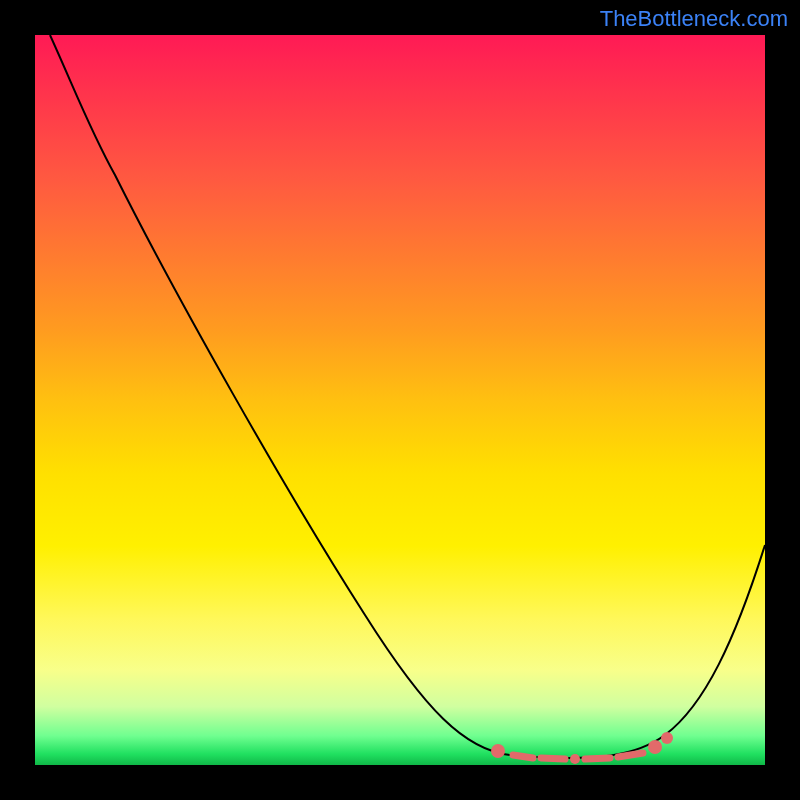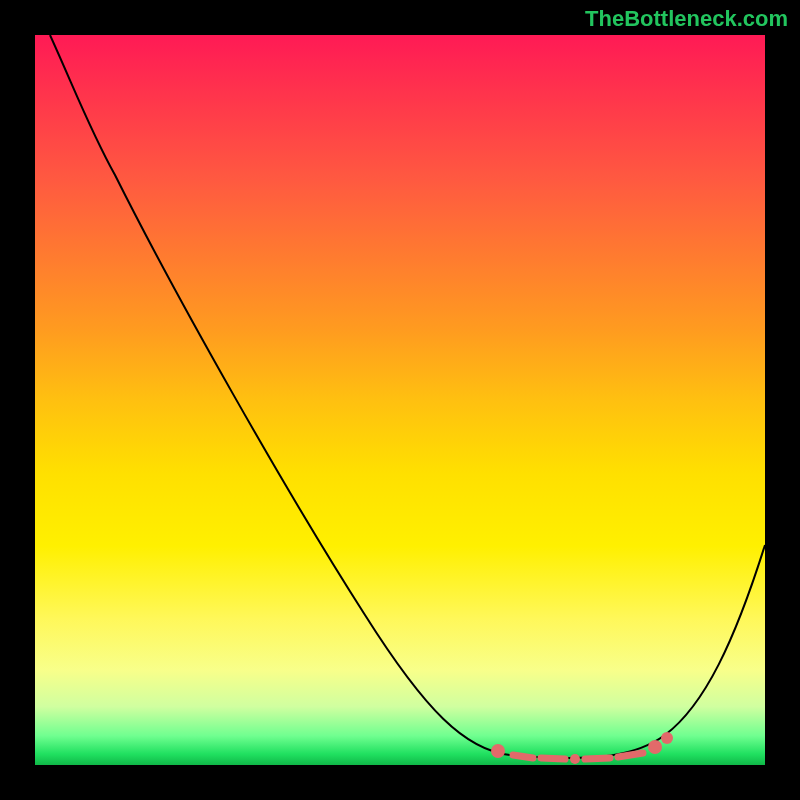--- a/index.html
+++ b/index.html
@@ -8,23 +8,23 @@
     width: 800px;
     height: 800px;
     background: #000;
     position: relative;
     font-family: Arial, sans-serif;
   }
   .watermark {
     position: absolute;
     top: 6px;
     right: 12px;
-    color: #22c55e;
+    color: #3b82f6;
     font-size: 22px;
-    font-weight: bold;
+    font-weight: normal;
     z-index: 10;
   }
   .plot-area {
     position: absolute;
     left: 35px;
     top: 35px;
     width: 730px;
     height: 730px;
     background: linear-gradient(to bottom,
       #ff1a55 0%,

